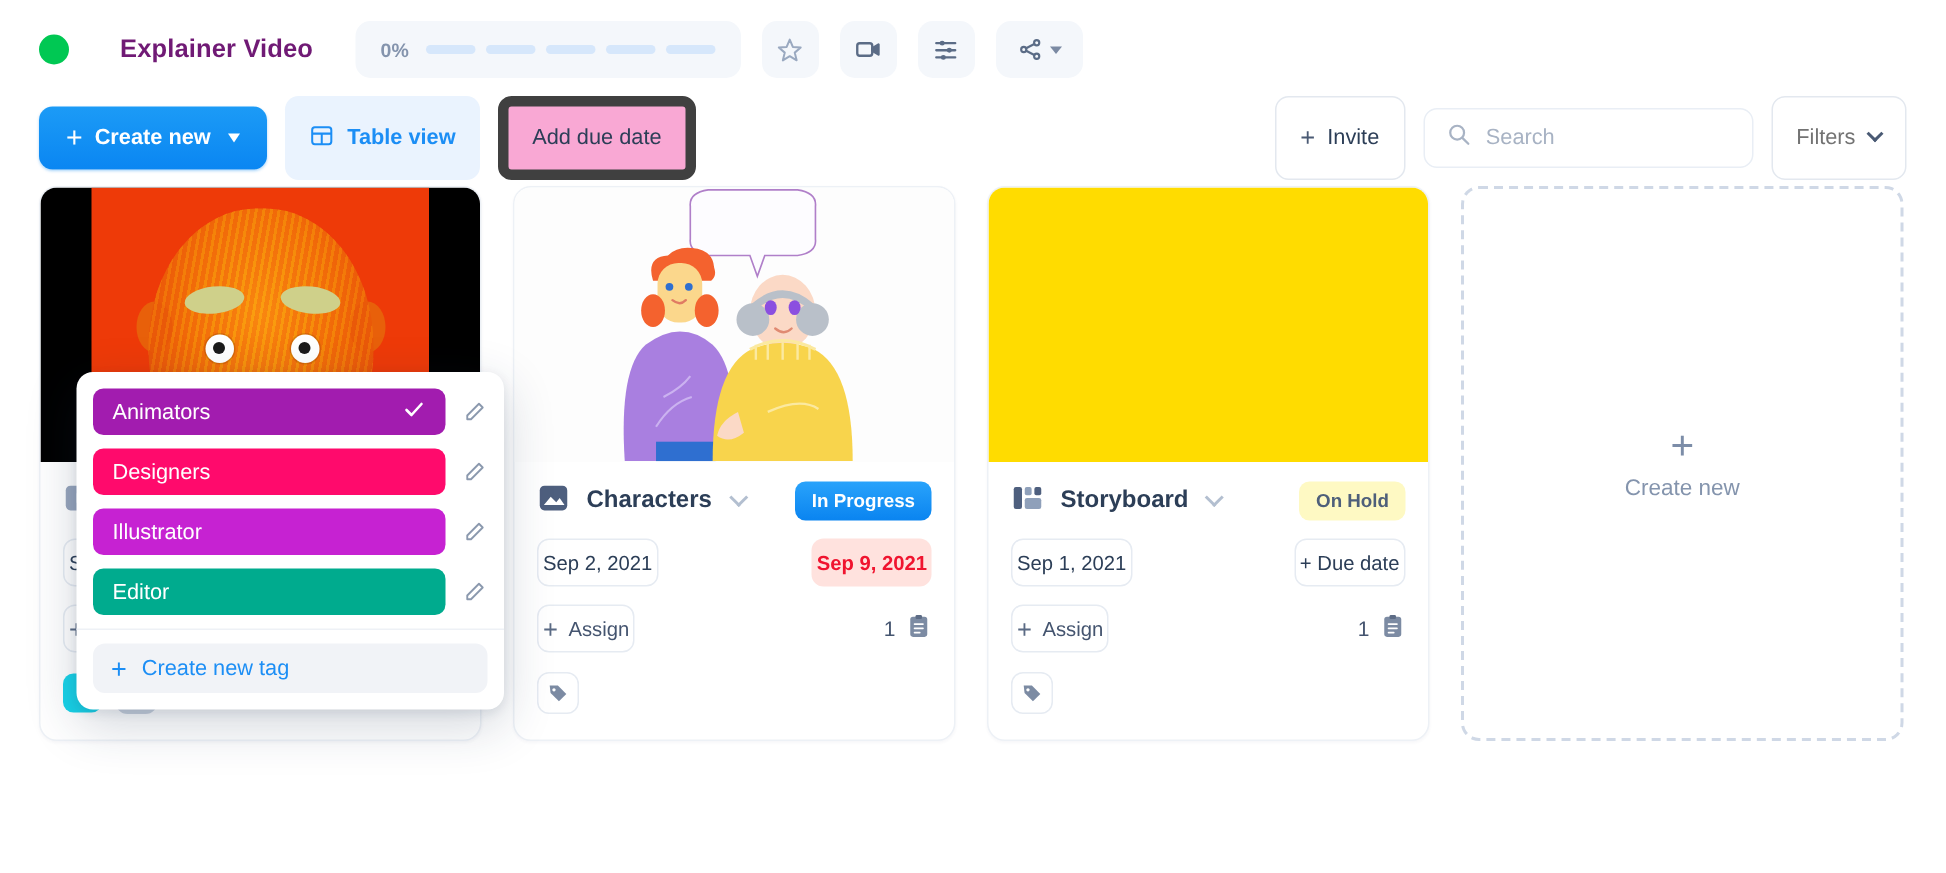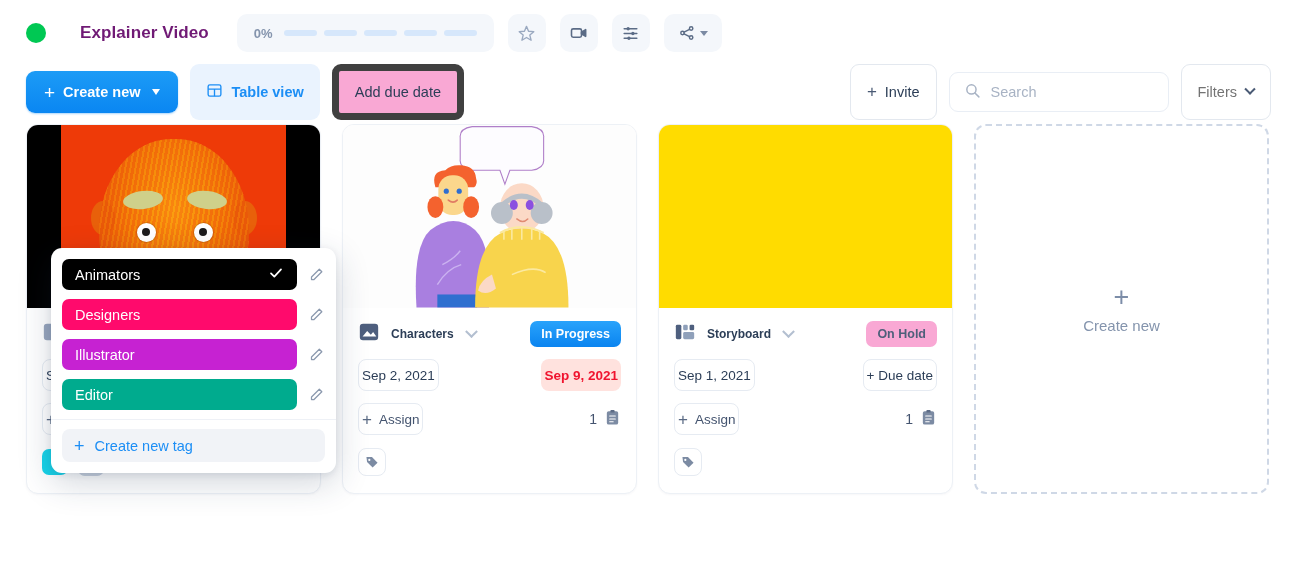--- a/index.html
+++ b/index.html
@@ -209,39 +209,39 @@
 
   
   .thumb-yellow { background: #ffdc00; }
 
   .card-body { padding: 13px 15px 15px; }
   .card-title-row {
     display: flex; align-items: center; gap: 11px;
     height: 26px;
   }
   .card-title {
-    font-size: 12px; font-weight: 700; color: #2c3e57;
+    font-size: 16px; font-weight: 700; color: #2c3e57;
     white-space: nowrap;
   }
   .title-chev {
     width: 9px; height: 9px;
     border-right: 2px solid #b3bfd0;
     border-bottom: 2px solid #b3bfd0;
     transform: rotate(45deg) translate(-2px,-2px);
     margin-left: 2px;
   }
   .badge {
     margin-left: auto;
     height: 26px; display: flex; align-items: center;
     padding: 0 11px; border-radius: 7px;
     font-size: 12.5px; font-weight: 600;
     white-space: nowrap;
   }
   .badge-progress { background: linear-gradient(180deg,#29a3fb,#0a84f0); color:#fff; }
-  .badge-hold { background: #f9a8d4; color: #4e5f7a; text-align: center; }
+  .badge-hold { background: #fef9c3; color: #4e5f7a; text-align: center; }
 
   .card-row {
     display: flex; align-items: center;
     margin-top: 12px; gap: 10px;
   }
   .pill {
     height: 32px; display: flex; align-items: center;
     padding: 0 3px; border-radius: 8px;
     border: 1px solid #e6ebf2; background: #fff;
     font-size: 13.5px; color: #2c3e57; white-space: nowrap;
@@ -588,21 +588,21 @@
   </div>
 
   <div class="card-ghost">
     <span class="ghost-plus">+</span>
     <span class="ghost-label">Create new</span>
   </div>
 
   <div class="tag-dropdown">
 
     <div class="tag-item">
-      <div class="tag-pill" style="background:#000000">
+      <div class="tag-pill" style="background:#a21caf">
         <span>Animators</span>
         <span class="check">
           <svg width="16" height="16" viewBox="0 0 24 24" fill="none" stroke="#ffffff" stroke-width="2.6" stroke-linecap="round" stroke-linejoin="round">
             <path d="M4.5 12.5l5 5 10-11"></path>
           </svg>
         </span>
       </div>
       <span class="tag-edit">
         <svg width="15" height="15" viewBox="0 0 24 24" fill="none" stroke="#8b99ae" stroke-width="2" stroke-linecap="round" stroke-linejoin="round">
           <path d="M16.5 3.5l4 4L8 20H4v-4z"></path>

